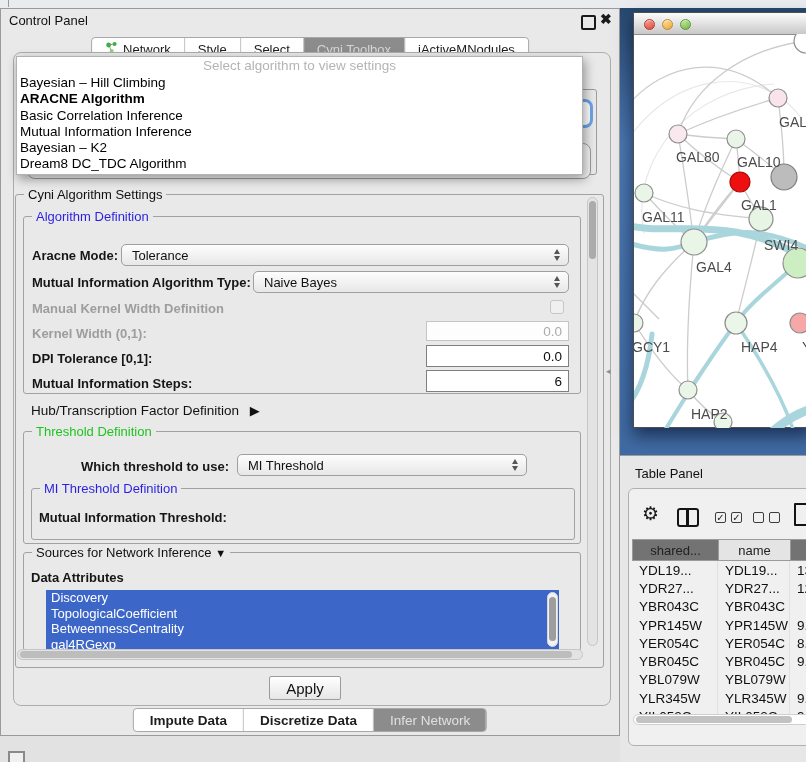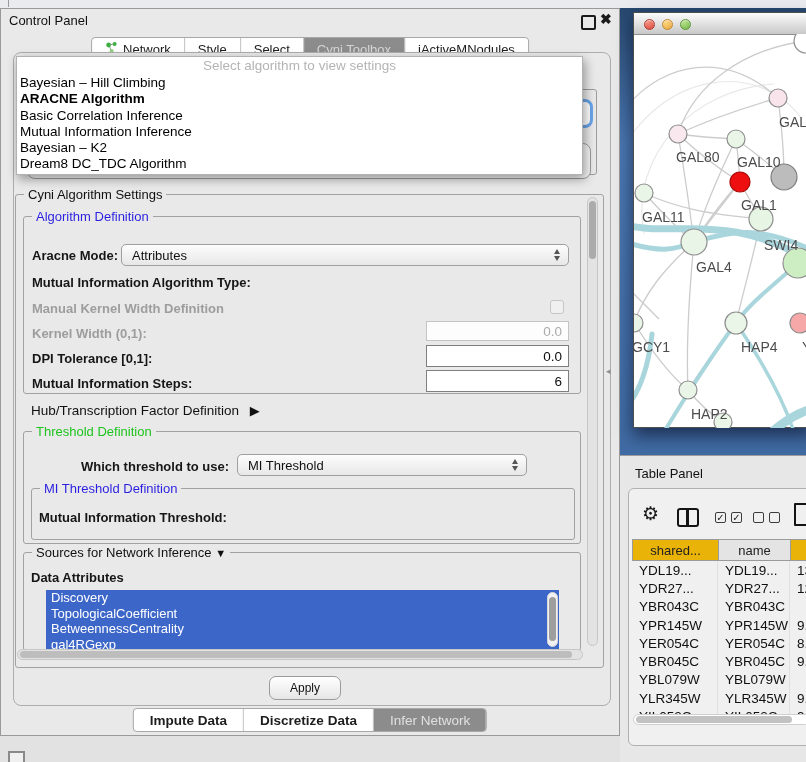--- a/index.html
+++ b/index.html
@@ -53,22 +53,22 @@
   .chk{width:14px;height:14px;border:1px solid #c6c6c6;border-radius:3px;background:#f0f0f0;box-sizing:border-box;}
   
   .vtrack{width:11px;background:#e3e3e3;border:1px solid #c6c6c6;border-radius:6px;box-sizing:border-box;}
   .vthumb{position:absolute;left:1px;width:7px;background:#ababab;border-radius:4px;}
   .htrack{height:11px;background:#e3e3e3;border:1px solid #c6c6c6;border-radius:6px;box-sizing:border-box;}
   .hthumb{position:absolute;top:1px;height:7px;background:#bdbdbd;border-radius:4px;}
   
   .attrlist{background:#fff;overflow:hidden;}
   .attrlist .row{height:15.6px;line-height:15.6px;background:#3d66c9;color:#fff;font-size:13px;padding-left:5px;white-space:nowrap;}
   
-  .applybtn{height:22px;border:1px solid #9b9b9b;border-radius:7px;background:linear-gradient(#ffffff,#e6e6e6);
-            font-size:12px;color:#111;display:flex;align-items:center;justify-content:center;}
+  .applybtn{height:22px;border:1px solid #9b9b9b;border-radius:2px;background:linear-gradient(#ffffff,#e6e6e6);
+            font-size:15px;color:#111;display:flex;align-items:center;justify-content:center;}
   .btabs{top:699px;left:50%;transform:translateX(-50%);display:flex;height:22px;background:#fff;border:1px solid #a8a8a8;
          border-radius:4px;overflow:hidden;font-size:13.5px;font-weight:bold;color:#1d1d1d;}
   .btabs .tab{display:flex;align-items:center;padding:0 16px;border-right:1px solid #c3c3c3;white-space:nowrap;}
   .btabs .tab:last-child{border-right:none;}
   .btabs .tab.sel{background:#8c8c8c;color:#e0e0e0;font-weight:normal;}
   .hubrow{font-size:13.5px;color:#111;}
   .splith{left:606px;top:366px;font-size:9px;color:#8d8d8d;}
   
   .desktop{left:620px;top:8px;width:186px;height:454px;background:linear-gradient(#27486f,#4a77b2 30%,#3f6aa3);}
   .netwin{left:633px;top:12px;width:180px;height:416px;background:#fff;border:1px solid #4e4e4e;box-sizing:border-box;
@@ -86,21 +86,21 @@
   .tpinner{left:8px;top:32px;width:186px;height:258px;background:#f0f0f0;border:1px solid #b0b0b0;border-radius:6px;box-sizing:border-box;}
   .gear{left:13px;top:13px;font-size:19px;color:#191919;}
   .splitcols{left:48px;top:19px;width:18px;height:15px;border:2.5px solid #141414;border-radius:3px;}
   .splitcols div{position:absolute;left:7px;top:0;width:2.5px;height:15px;background:#141414;}
   .cbpair{display:flex;gap:5px;}
   .cb{width:11px;height:11px;border:1.5px solid #3c3c3c;border-radius:2px;box-sizing:border-box;font-size:10px;line-height:9px;color:#222;text-align:center;}
   .pageicon{left:165px;top:14px;width:14px;height:19px;border:2px solid #141414;border-radius:1px;}
   .tbl{left:3px;top:50px;width:190px;}
   .tblhead{display:grid;grid-template-columns:86px 72px 48px;height:22px;border:1px solid #9a9a9a;box-sizing:border-box;}
   .th{display:flex;align-items:center;justify-content:center;font-size:13px;color:#222;border-right:1px solid #9a9a9a;background:#e4e4e4;overflow:hidden;}
-  .th.selcol{background:#eab308;}
+  .th.selcol{background:#737373;}
   .tblbody{display:grid;grid-template-columns:86px 72px 48px;grid-auto-rows:18.3px;overflow:hidden;height:153px;}
   .td{font-size:13.5px;color:#101010;padding-left:7px;display:flex;align-items:center;border-right:1px solid #e0e0e0;white-space:nowrap;overflow:hidden;}
   .cornericon{left:8px;top:751px;width:17px;height:14px;border:2px solid #8a8a8a;background:#f0f0f0;box-sizing:border-box;}
 </style>
 </head>
 <body>
 
 <div class="abs topstrip"></div>
 <div class="abs topmark"></div>
 
@@ -157,27 +157,34 @@
   </div>
   <div class="abs vtrack" style="left:586px;top:188px;height:449px;">
     <div class="vthumb" style="top:3px;height:58px;"></div>
   </div>
 
   <div class="abs gb" style="left:22px;top:200px;width:556px;height:176px;margin-top:7px;">
     <span class="gb-label blue">Algorithm Definition</span>
   </div>
   <div class="abs lbl" style="left:31px;top:239px;">Aracne Mode:</div>
   <div class="abs combo" style="left:120px;top:235px;width:448px;">
-    <span>Attributes</span>
+    <span>Tolerance</span>
     <span class="steppers">
         <span class="tri-up"></span>
         <span class="tri-dn"></span>
       </span>
   </div>
   <div class="abs lbl" style="left:31px;top:266px;">Mutual Information Algorithm Type:</div>
+  <div class="abs combo" style="left:252px;top:262px;width:316px;">
+    <span>Naive Bayes</span>
+    <span class="steppers">
+        <span class="tri-up"></span>
+        <span class="tri-dn"></span>
+      </span>
+  </div>
   <div class="abs lbl dis" style="left:31px;top:292px;">Manual Kernel Width Definition</div>
   <div class="abs chk" style="left:549px;top:291px;"></div>
   <div class="abs lbl dis" style="left:31px;top:317px;">Kernel Width (0,1):</div>
   <div class="abs field dis" style="left:425px;top:312px;width:143px;">0.0</div>
   <div class="abs lbl" style="left:31px;top:342px;">DPI Tolerance [0,1]:</div>
   <div class="abs field" style="left:425px;top:336px;width:143px;height:22px;">0.0</div>
   <div class="abs lbl" style="left:31px;top:367px;">Mutual Information Steps:</div>
   <div class="abs field" style="left:425px;top:361px;width:143px;height:22px;">6</div>
 
   <div class="abs hubrow" style="left:30px;top:394px;">

